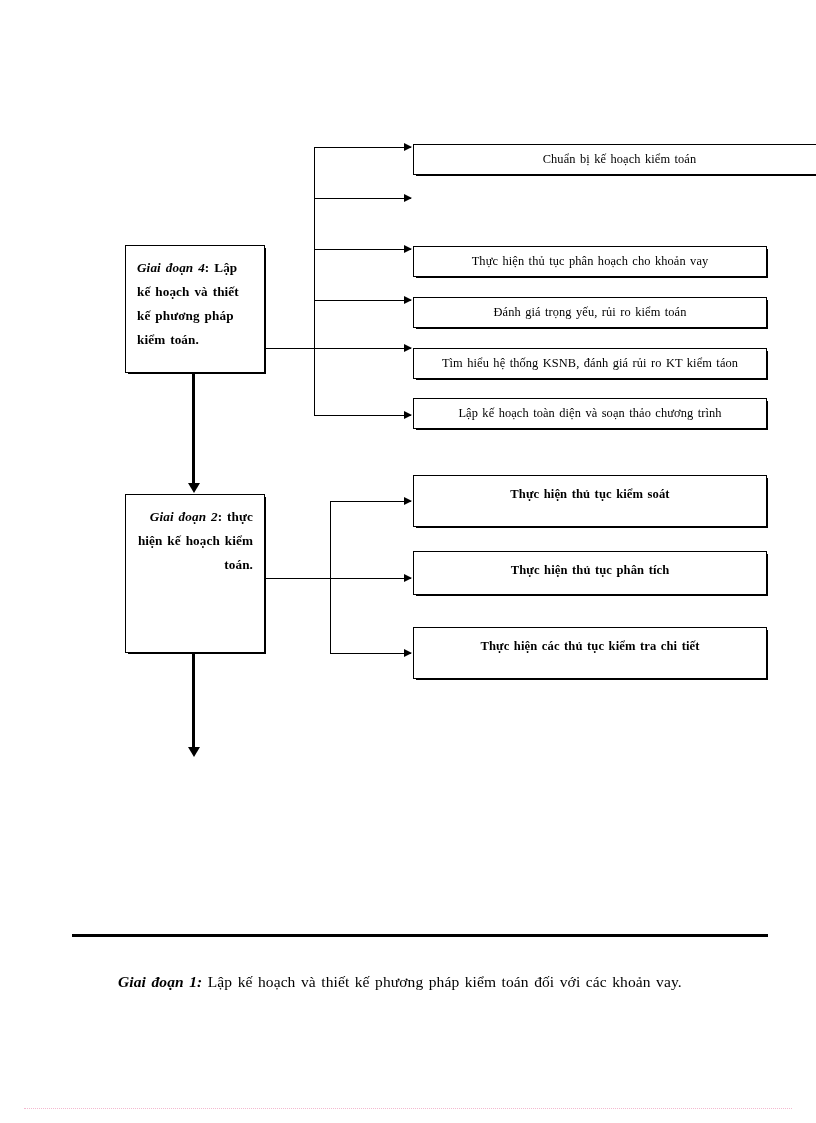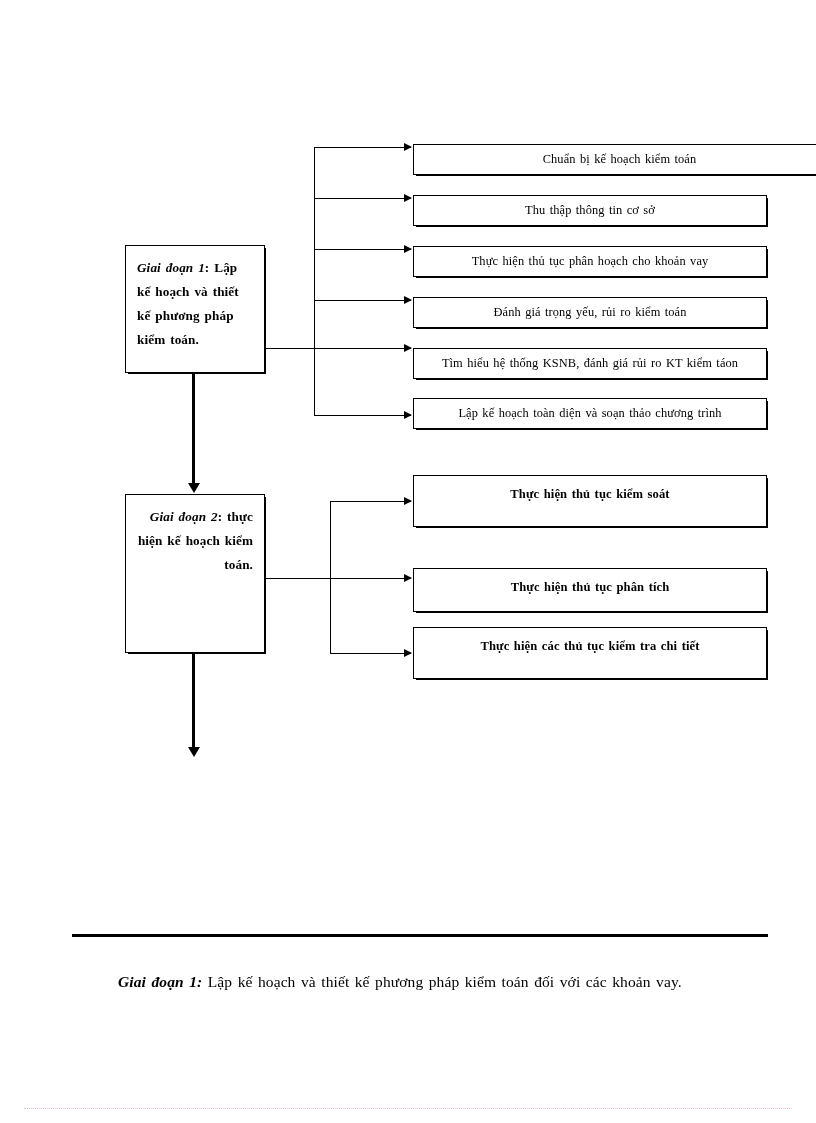--- a/index.html
+++ b/index.html
@@ -122,21 +122,21 @@
     border-top: 1px dotted #f3b9cf;
   }
 </style>
 </head>
 <body>
 
 <div class="page">
 
   <div class="stage-box" style="left:125px; top:245px; width:140px; height:128px;">
     <div class="stage-text">
-      <span class="lead">Giai đoạn 1</span><span>: Lập  kế hoạch và  thiết kế phương  pháp  kiểm toán.</span>
+      <span class="lead">Giai đoạn 4</span><span>: Lập  kế hoạch và  thiết kế phương  pháp  kiểm toán.</span>
     </div>
   </div>
 
   <div class="stage-box" style="left:125px; top:494px; width:140px; height:159px;text-align:right;">
     <div class="stage-text">
       <span class="lead">Giai đoạn 2</span><span>:  thực hiện kế hoạch  kiểm toán.</span>
     </div>
   </div>
 
 
@@ -165,23 +165,20 @@
   <div class="conn-h" style="left:314px; top:348px; width:97px;"></div>
   <div class="arrow-right" style="left:404px; top:343.5px;"></div>
 
   <div class="conn-h" style="left:314px; top:415px; width:97px;"></div>
   <div class="arrow-right" style="left:404px; top:410.5px;"></div>
 
   <div class="task-box" style="left:413px; top:144px; width:413px; height:31px;">
     <div class="task-text">Chuẩn bị kế hoạch kiểm  toán</div>
   </div>
 
-  <div class="task-box" style="left:413px; top:195px; width:354px; height:31px;">
-    <div class="task-text">Thu thập thông tin cơ sở</div>
-  </div>
 
   <div class="task-box" style="left:413px; top:246px; width:354px; height:31px;">
     <div class="task-text">Thực hiện thủ tục phân hoạch cho khoản vay</div>
   </div>
 
   <div class="task-box" style="left:413px; top:297px; width:354px; height:31px;">
     <div class="task-text">Đánh giá trọng yếu, rủi ro kiểm  toán</div>
   </div>
 
   <div class="task-box" style="left:413px; top:348px; width:354px; height:31px;">
@@ -201,21 +198,21 @@
   <div class="conn-h" style="left:330px; top:578px; width:81px;"></div>
   <div class="arrow-right" style="left:404px; top:573.5px;"></div>
 
   <div class="conn-h" style="left:330px; top:653px; width:81px;"></div>
   <div class="arrow-right" style="left:404px; top:648.5px;"></div>
 
   <div class="task-box align-top" style="left:413px; top:475px; width:354px; height:52px;">
     <div class="task-text bold">Thực hiện thủ tục kiểm soát</div>
   </div>
 
-  <div class="task-box align-top" style="left:413px; top:568px; width:354px; height:44px;">
+  <div class="task-box align-top" style="left:413px; top:551px; width:354px; height:44px;">
     <div class="task-text bold">Thực hiện thủ tục phân  tích</div>
   </div>
 
   <div class="task-box align-top" style="left:413px; top:627px; width:354px; height:52px;">
     <div class="task-text bold">Thực hiện các thủ tục  kiểm tra chi tiết</div>
   </div>
 
   <div class="rule" style="left:72px; top:934px; width:696px;"></div>
 
   <div class="caption" style="left:118px; top:966px; width:618px;">

